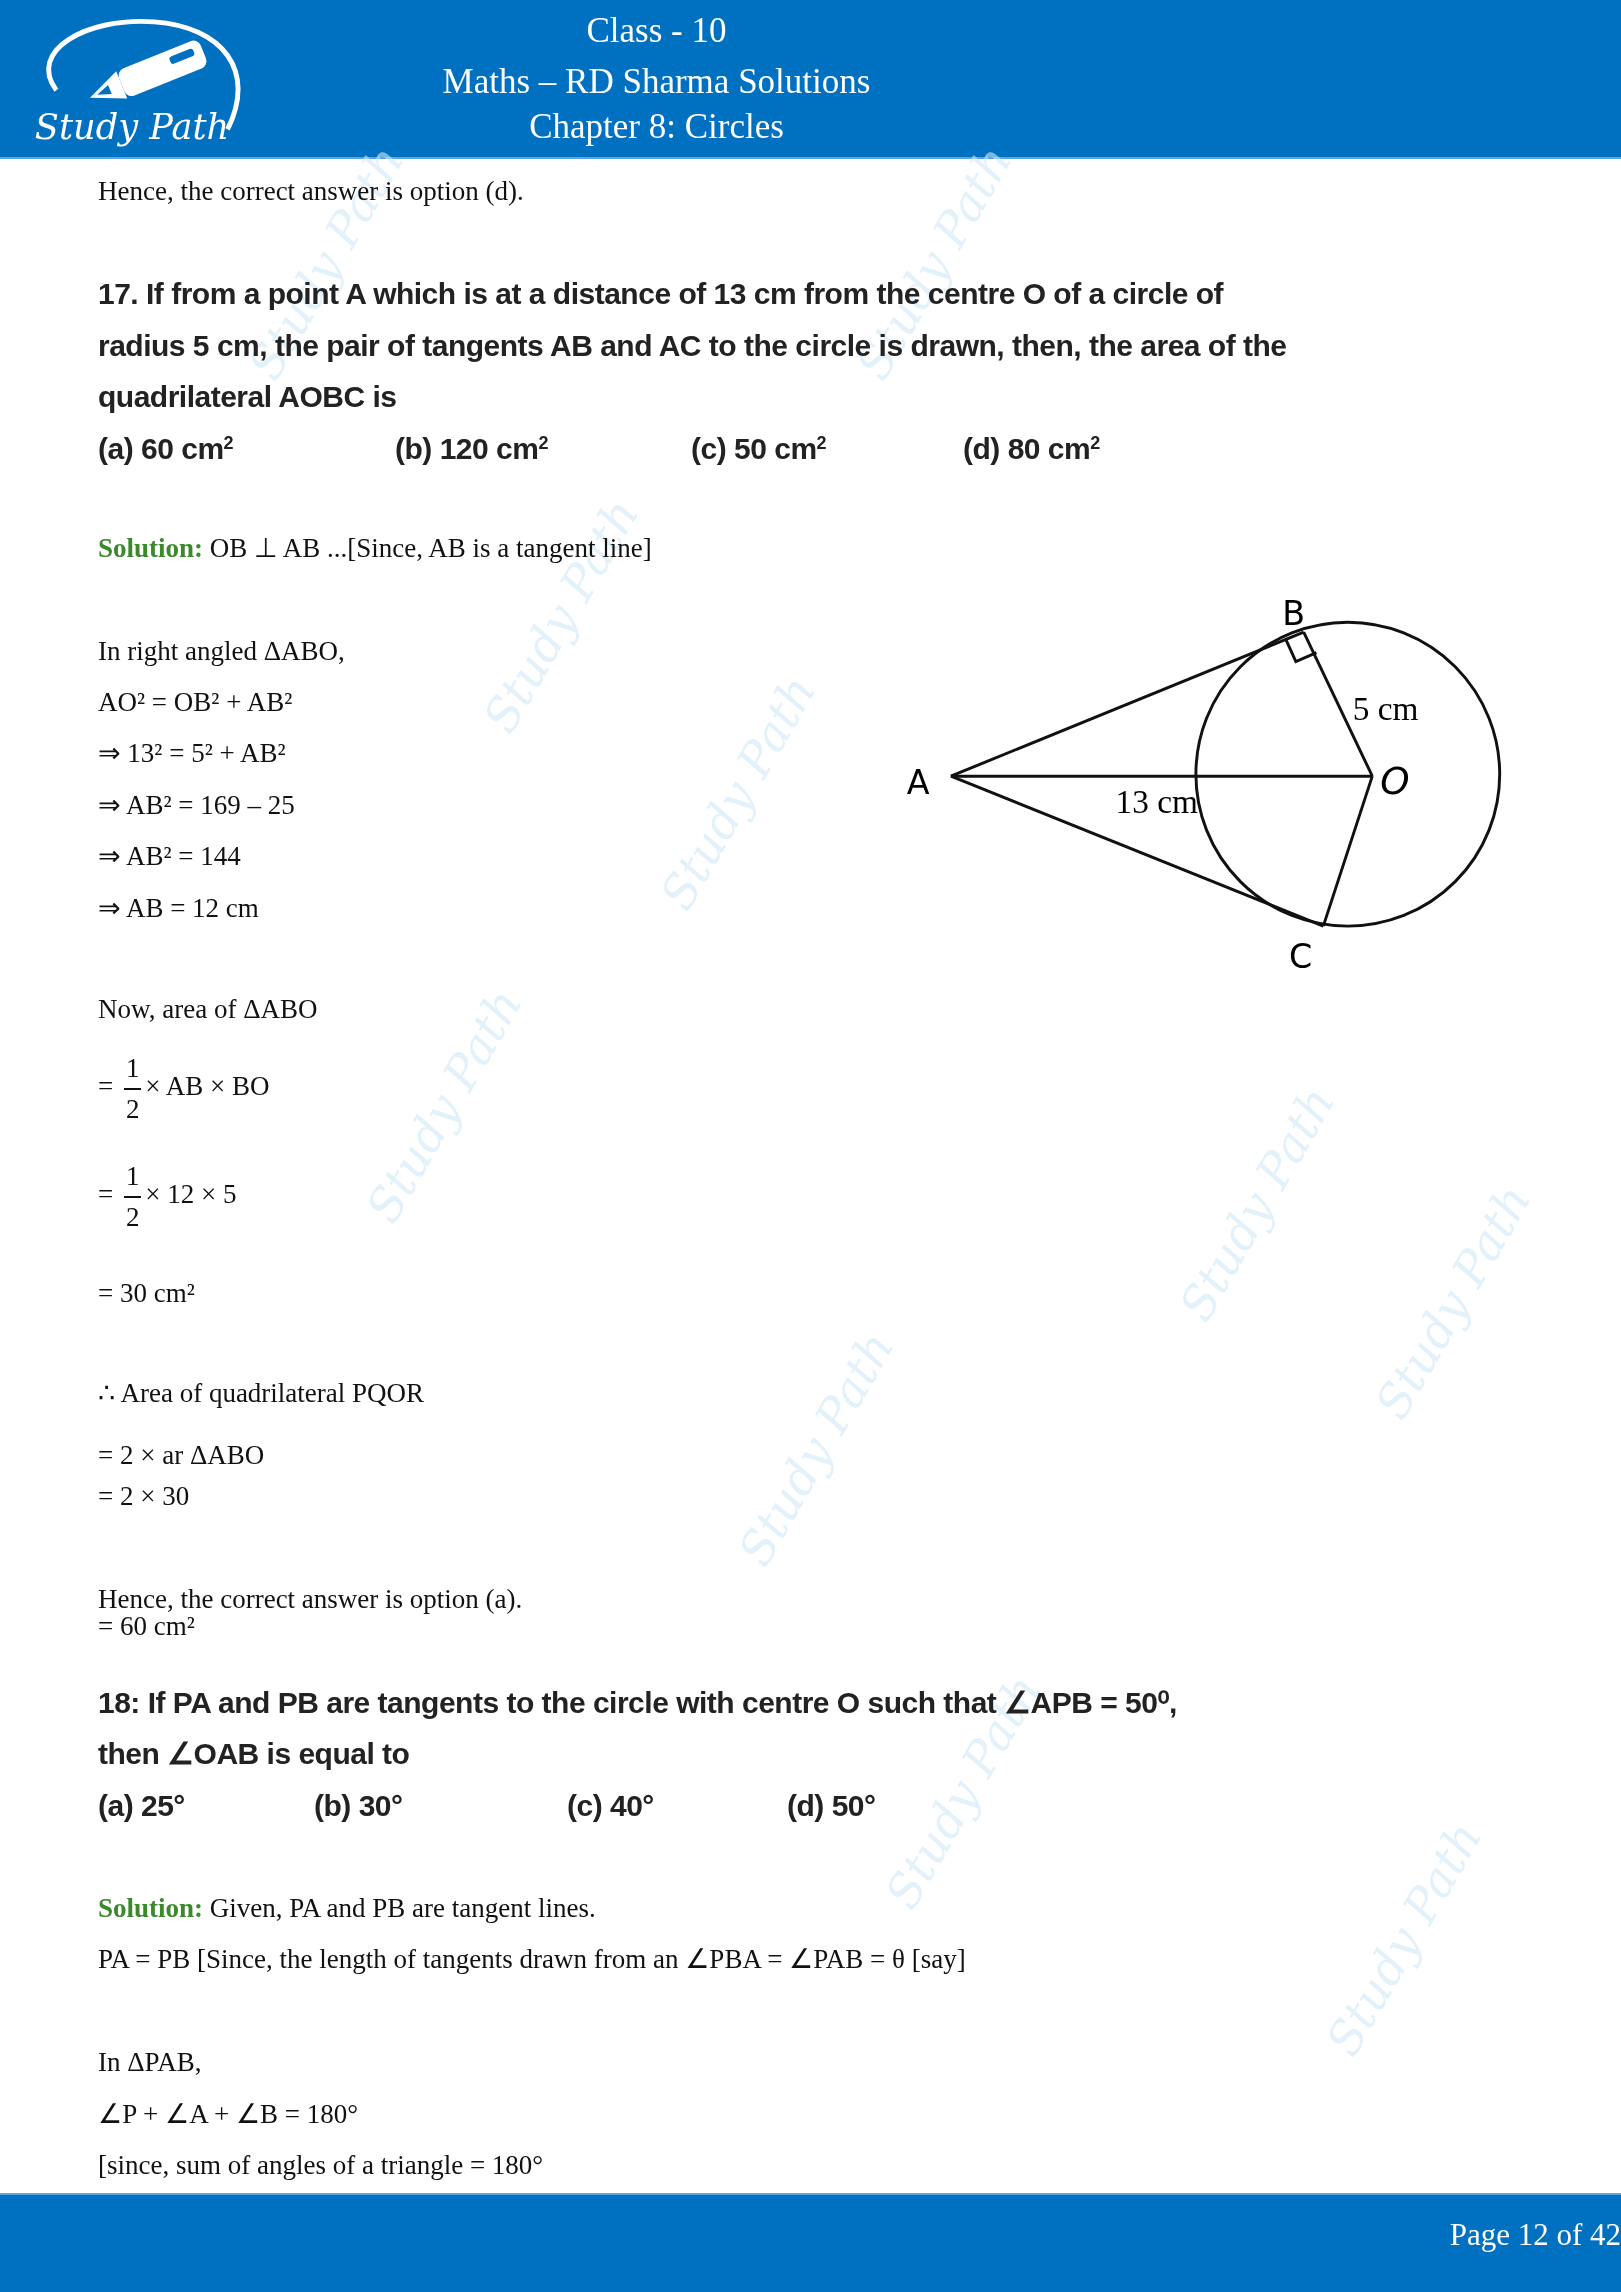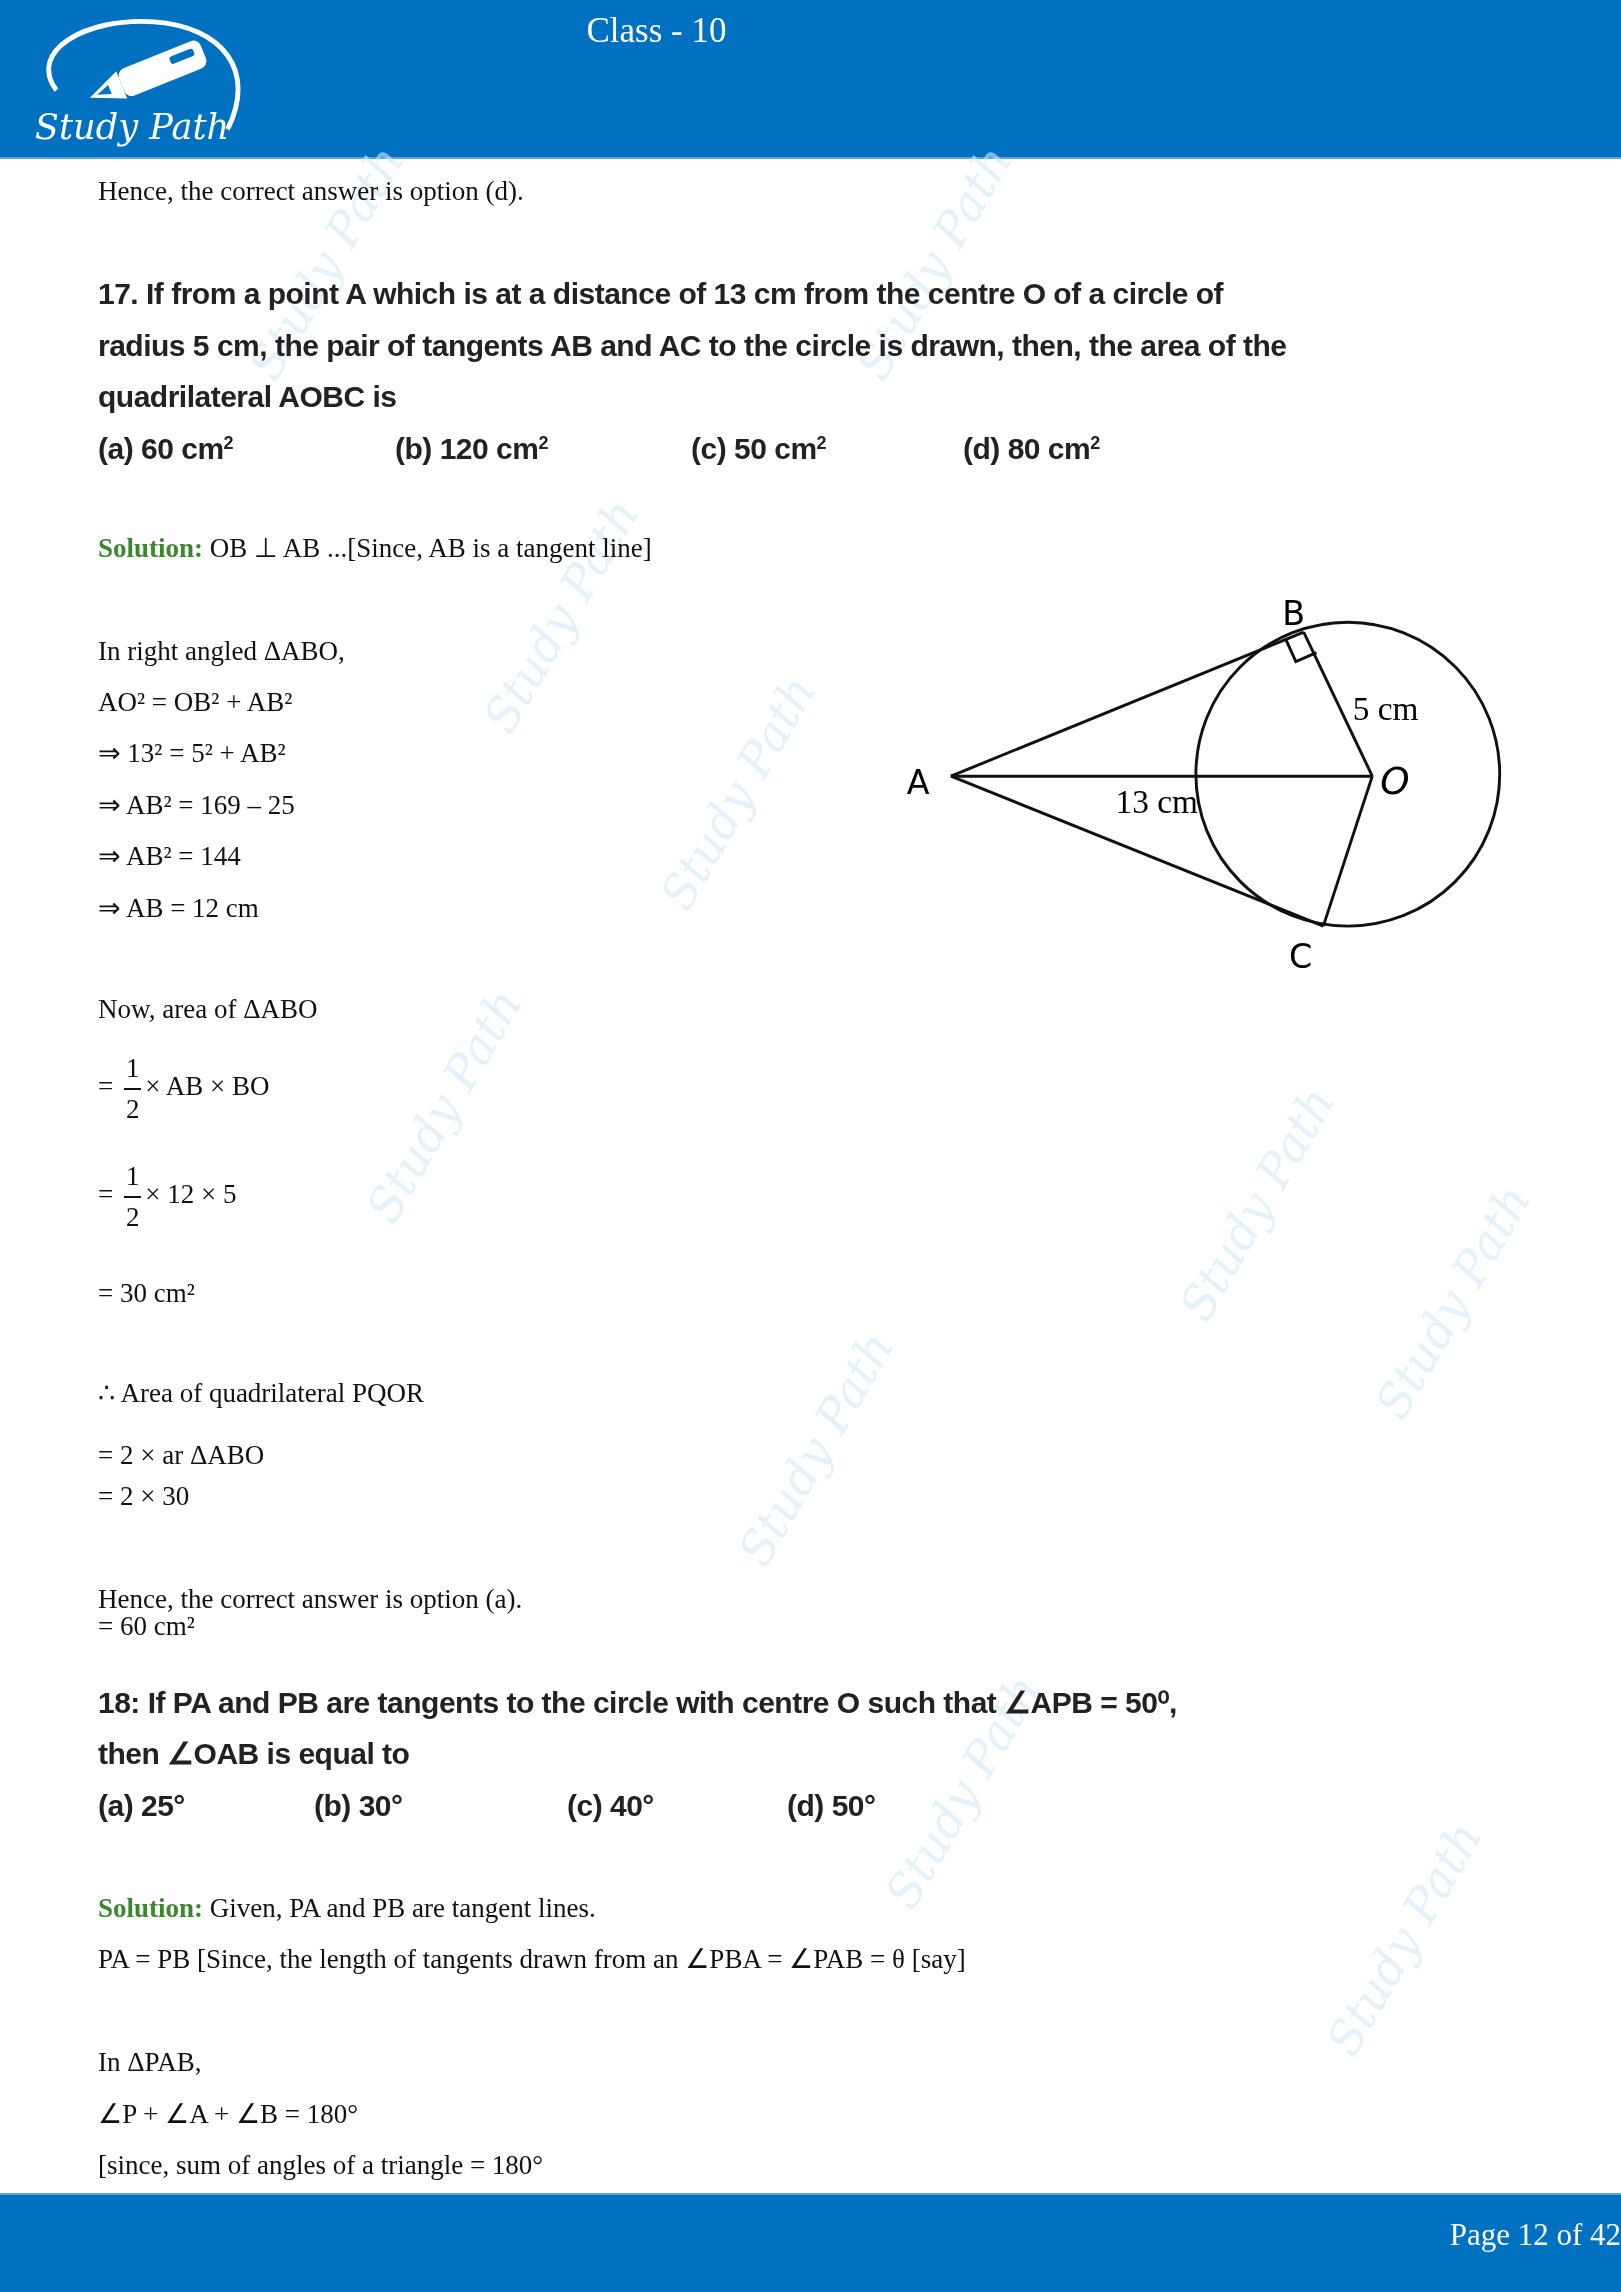--- a/index.html
+++ b/index.html
@@ -48,20 +48,22 @@
     <g transform="rotate(-22 120 65)">
       <rect x="95" y="50" width="90" height="30" rx="8" fill="#fff"></rect>
       <rect x="150" y="57" width="26" height="8" rx="3" fill="#0070C0"></rect>
       <path d="M95 50 L60 65 L95 80 Z" fill="#fff"></path>
       <path d="M82 60 L68 65 L82 70 Z" fill="#0070C0"></path>
     </g>
     <text x="8" y="130" fill="#fff" font-family="DejaVu Serif, serif" font-style="italic" font-size="36">Study Path</text>
   </svg>
   <div class="titles">
     <div>Class - 10</div>
+    <div style="margin-top:5.9px">Maths – RD Sharma Solutions</div>
+    <div>Chapter 8: Circles</div>
   </div>
 </div>
 
 <div class="watermark" style="left:196px;top:235px;">Study Path</div>
 <div class="watermark" style="left:804px;top:235px;">Study Path</div>
 <div class="watermark" style="left:431px;top:588px;">Study Path</div>
 <div class="watermark" style="left:608px;top:765px;">Study Path</div>
 <div class="watermark" style="left:314px;top:1078px;">Study Path</div>
 <div class="watermark" style="left:1127px;top:1176px;">Study Path</div>
 <div class="watermark" style="left:686px;top:1421px;">Study Path</div>

